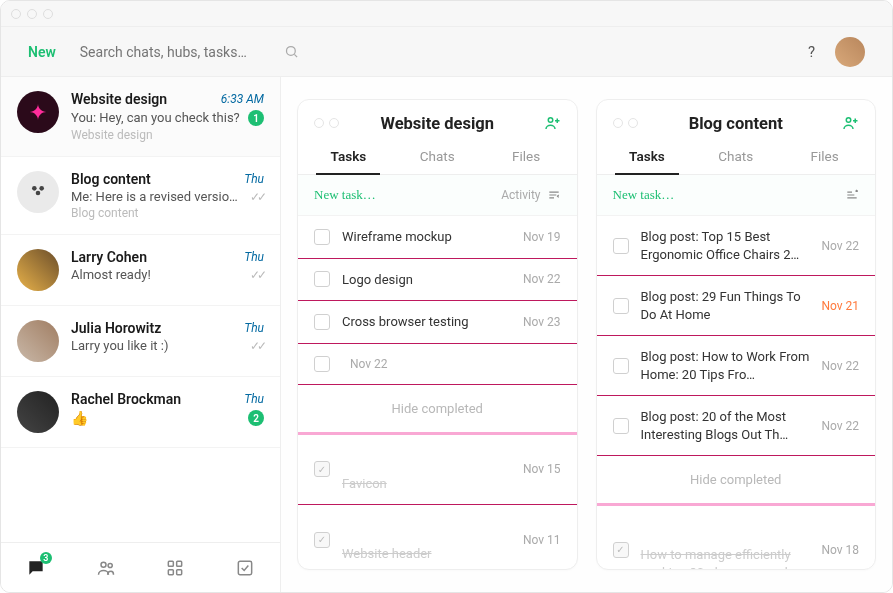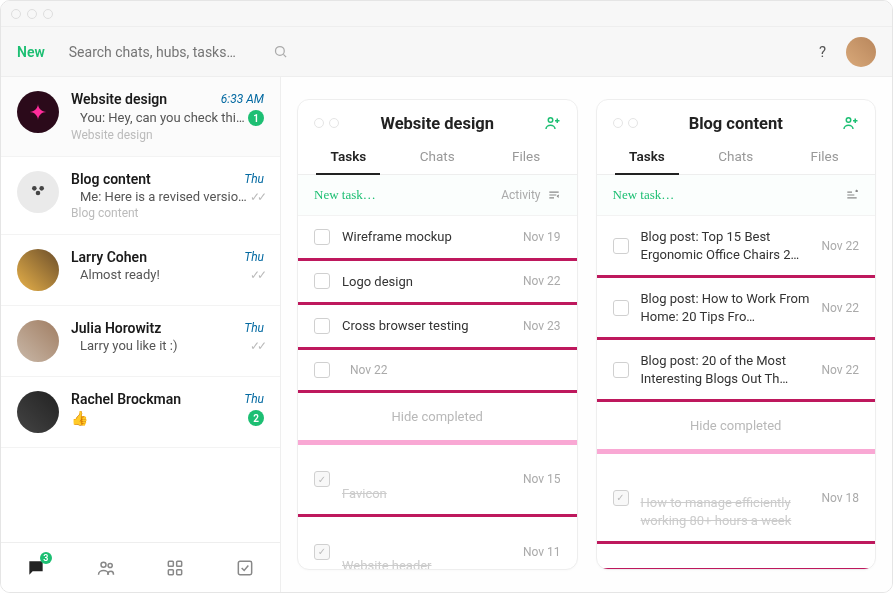--- a/index.html
+++ b/index.html
@@ -1,19 +1,19 @@
 <!DOCTYPE html>
 <html><head>
 <meta charset="utf-8">
 <style>
 * { margin:0; padding:0; box-sizing:border-box; font-family:-apple-system,BlinkMacSystemFont,"Segoe UI",Roboto,sans-serif; }
 body { background:#fff; width:893px; height:593px; overflow:hidden; border:1px solid #e5e5e5; border-radius:10px; display:flex; flex-direction:column; }
 .titlebar { height:26px; display:flex; align-items:center; padding:0 10px; gap:6px; background:#f7f7f7; border-bottom:1px solid #eee; flex-shrink:0; }
 .tb-dot { width:10px; height:10px; border-radius:50%; border:1px solid #ddd; }
-.topbar { height:50px; background:#f7f7f7; border-bottom:1px solid #eee; display:flex; align-items:center; padding:0 16px; flex-shrink:0; }
+.topbar { height:50px; background:#f7f7f7; border-bottom:1px solid #eee; display:flex; align-items:center; padding:0 27px; flex-shrink:0; }
 .new-btn { color:#1DBF73; font-weight:600; font-size:14px; margin-right:24px; cursor:pointer; }
 .search-wrap { display:flex; align-items:center; flex:1; position:relative; }
 .search-input { border:none; background:transparent; font-size:14px; color:#777; outline:none; width:200px; }
 .search-icon { color:#aaa; margin-left:4px; }
 .top-right { display:flex; align-items:center; gap:20px; }
 .help-icon { color:#555; font-size:15px; cursor:pointer; }
 .avatar-top { width:30px; height:30px; border-radius:50%; background:linear-gradient(45deg,#d9a97a,#b8865c); cursor:pointer; }
 .main { display:flex; flex:1; overflow:hidden;justify-content:flex-end; }
 .sidebar { width:280px; border-right:1px solid #eee; display:flex; flex-direction:column; background:#fff; }
 .chat-list { flex:1; overflow:auto; }
@@ -23,21 +23,21 @@
 .av-pink { background:#2b0a1a; color:#ff2d9b; position:relative; }
 .av-pink::after { content:'✦'; font-size:22px; }
 .av-grey { background:#eaeaea; color:#444; }
 .av-larry { background:linear-gradient(45deg,#e8b24a,#6a4d2a); }
 .av-julia { background:linear-gradient(45deg,#c9b8a8,#a07d62); }
 .av-rachel { background:linear-gradient(45deg,#444,#222); }
 .chat-body { flex:1; min-width:0; }
 .chat-row { display:flex; justify-content:space-between; align-items:center; }
 .chat-title { font-weight:600; font-size:14px; color:#1a1a1a; }
 .chat-time { font-size:12px; color:#0369a1;font-style:italic; }
-.chat-preview { font-size:13px; color:#555; margin-top:2px; white-space:nowrap; overflow:hidden; text-overflow:ellipsis;margin-left:9px; }
+.chat-preview { font-size:13px; color:#555; margin-top:2px; white-space:nowrap; overflow:hidden; text-overflow:ellipsis; }
 .chat-sub { font-size:12px; color:#bbb; margin-top:2px; }
 .badge { background:#1DBF73; color:#fff; font-size:10px; font-weight:600; border-radius:9px; min-width:16px; height:16px; display:inline-flex; align-items:center; justify-content:center; padding:0 4px; margin-top:3px; }
 .checks { font-size:12px; color:#bbb; margin-top:3px; letter-spacing:-3px; }
 .emoji { font-size:14px; margin-top:2px; }
 .bottom-nav { height:50px; border-top:1px solid #eee; display:flex; align-items:center; justify-content:space-around; flex-shrink:0; }
 .bn-item { color:#888; cursor:pointer; position:relative; display:flex; align-items:center; justify-content:center; width:36px; height:36px; }
 .bn-item.active { color:#222; }
 .bn-badge { position:absolute; top:2px; right:2px; background:#1DBF73; color:#fff; font-size:9px; border-radius:7px; min-width:12px; height:12px; display:flex; align-items:center; justify-content:center; padding:0 3px; font-weight:600; }
 .content { flex:1; padding:22px 16px; display:flex; gap:18px; overflow:auto; background:#fefefe; }
 .card { flex:1; border:1px solid #eee; border-radius:12px; background:#fff; display:flex; flex-direction:column; overflow:hidden; box-shadow:0 1px 2px rgba(0,0,0,0.02); }
@@ -49,28 +49,28 @@
 .card-tabs { display:flex; border-bottom:1px solid #eee; padding:0 6px; }
 .card-tab { flex:1; text-align:center; padding:8px 0 10px; font-size:13.5px; color:#999; cursor:pointer; position:relative; }
 .card-tab.active { color:#222; font-weight:600; }
 .card-tab.active::after { content:''; position:absolute; bottom:-1px; left:14%; right:14%; height:2px; background:#222; }
 .newtask-row { display:flex; align-items:center; padding:12px 16px; border-bottom:1px solid #f3f3f3; background:#fbfefd; }
 .newtask-input { flex:1; border:none; outline:none; background:transparent; font-size:13px; color:#1DBF73;font-family:Liberation Serif, serif; }
 .newtask-input::placeholder { color:#1DBF73; }
 .activity-lbl { font-size:12px; color:#aaa; margin-right:6px; }
 .sort-icon { color:#888; font-size:13px; cursor:pointer; }
 .task-list { flex:1; overflow:auto; }
-.task-item { display:flex; align-items:center; padding:12px 16px; border-bottom:3px solid #be185d; }
+.task-item { display:flex; align-items:center; padding:12px 16px; border-bottom:1px solid #be185d; }
 .chk { width:16px; height:16px; border:1.5px solid #d0d0d0; border-radius:3px; flex-shrink:0; margin-right:12px; display:flex; align-items:center; justify-content:center; font-size:10px; color:#bbb; }
 .chk.done { background:#f8f8f8; }
 .task-name { flex:1; font-size:13px; color:#333; line-height:1.35; }
 .task-name.completed { color:#ccc; text-decoration:line-through;margin-top:28px; }
 .task-date { font-size:12px; color:#aaa; flex-shrink:0; margin-left:8px; }
 .task-date.due { color:#ff7a3d; }
-.hide-completed { text-align:center; padding:16px 0; font-size:13px; color:#b8b8b8; border-bottom:5px solid #f9a8d4; cursor:pointer; }
+.hide-completed { text-align:center; padding:16px 0; font-size:13px; color:#b8b8b8; border-bottom:3px solid #f9a8d4; cursor:pointer; }
 svg { display:block; }
 </style>
 </head>
 <body>
 
 <div class="titlebar">
   <div class="tb-dot"></div>
   <div class="tb-dot"></div>
   <div class="tb-dot"></div>
 </div>
@@ -309,20 +309,25 @@
         </span>
       </div>
       <div class="task-list">
         <div class="task-item">
             <div class="chk"></div>
             <div class="task-name">Blog post: Top 15 Best Ergonomic Office Chairs 2…</div>
             <div class="task-date">Nov 22</div>
           </div>
         <div class="task-item">
             <div class="chk"></div>
+            <div class="task-name">Blog post: 29 Fun Things To Do At Home</div>
+            <div class="task-date due">Nov 21</div>
+          </div>
+        <div class="task-item">
+            <div class="chk"></div>
             <div class="task-name">Blog post: How to Work From Home: 20 Tips Fro…</div>
             <div class="task-date">Nov 22</div>
           </div>
         <div class="task-item">
             <div class="chk"></div>
             <div class="task-name">Blog post: 20 of the Most Interesting Blogs Out Th…</div>
             <div class="task-date">Nov 22</div>
           </div>
         <div class="hide-completed">Hide completed</div>
         <div class="task-item">

